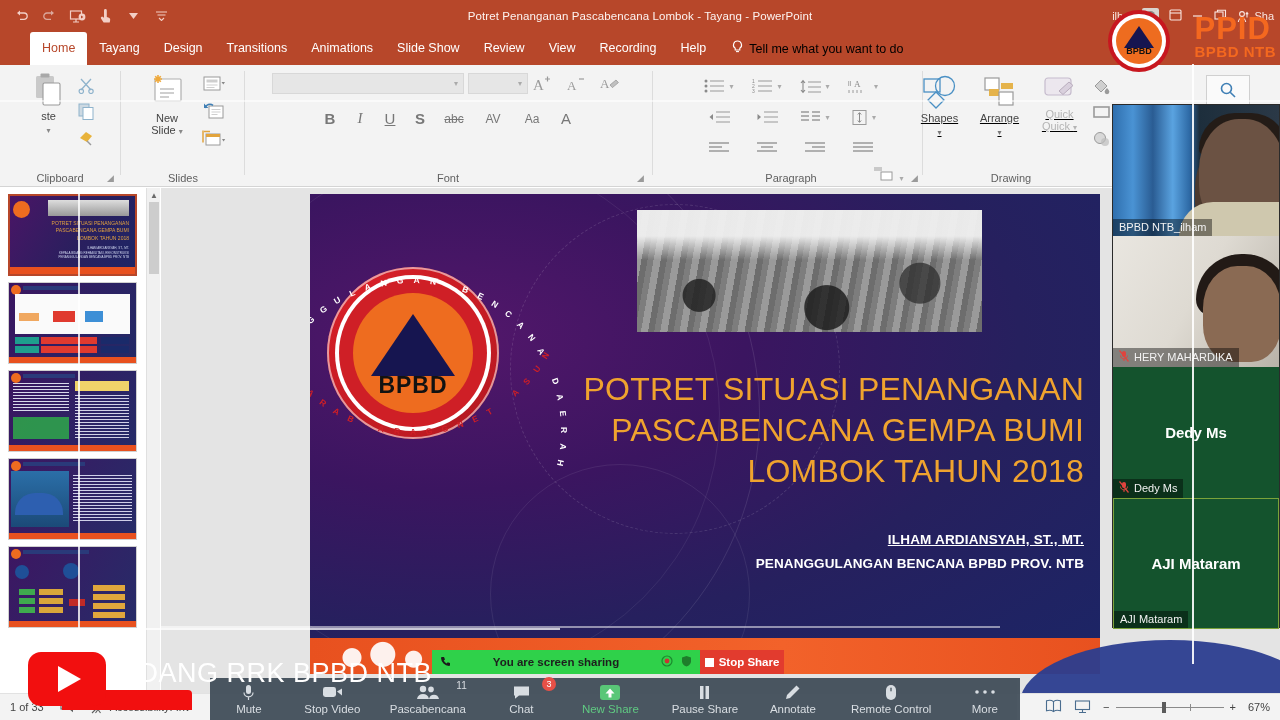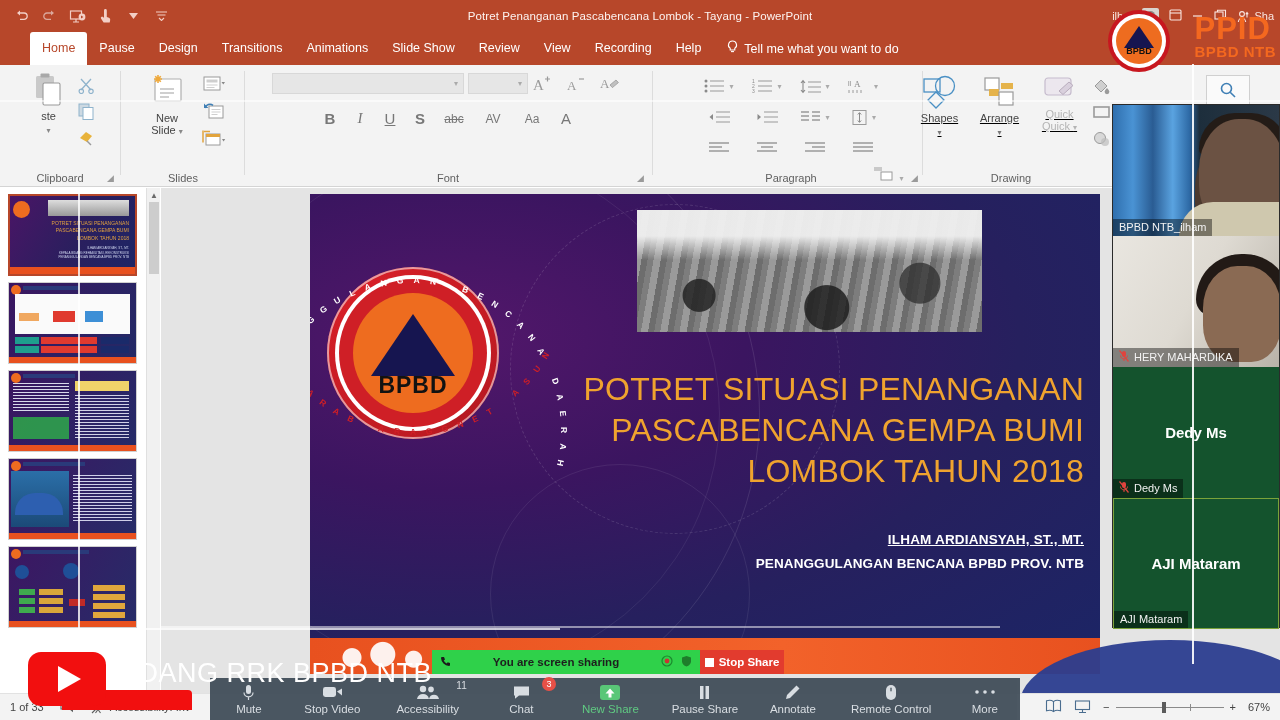--- a/index.html
+++ b/index.html
@@ -51,21 +51,21 @@
   .rtab {
     padding: 0 12px; height: 33px; line-height: 33px;
     color: #ffffff; font-size: 12.5px; white-space: nowrap;
   }
   .rtab.first { margin-left: 30px; }
   .rtab.active {
     background: #ffffff; color: #b7472a; border-radius: 3px 3px 0 0;
   }
   .tellme {
     display: flex; align-items: center; gap: 6px; height: 33px;
-    color: #ffffff; font-size: 12.5px; margin-left: 14px;
+    color: #000000; font-size: 12.5px; margin-left: 14px;
   }
   .bulb { font-size: 13px; }
 
   
   .ribbon {
     position: absolute; left: 0; top: 65px; width: 1280px; height: 122px;
     background: #f3f3f3; border-bottom: 1px solid #d4d4d4;
   }
   .rgroup {
     position: absolute; top: 0; height: 122px;
@@ -433,21 +433,21 @@
             <path d="M1.3 12c.4-2.6 2-3.8 3.7-3.8S8.3 9.4 8.7 12" stroke="#fae6e0" stroke-width="1.1" fill="none"></path>
             <path d="M10 2.5v5M11.2 4.2 10 2.5 8.8 4.2" stroke="#fae6e0" stroke-width="1.1" fill="none"></path>
           </svg>
         <span>Sha</span>
       </span>
     </div>
   </div>
 
   <div class="ribbon-tabs">
     <div class="rtab first active">Home</div>
-    <div class="rtab">Pause</div>
+    <div class="rtab">Tayang</div>
     <div class="rtab">Design</div>
     <div class="rtab">Transitions</div>
     <div class="rtab">Animations</div>
     <div class="rtab">Slide Show</div>
     <div class="rtab">Review</div>
     <div class="rtab">View</div>
     <div class="rtab">Recording</div>
     <div class="rtab">Help</div>
     <div class="tellme">
       <span class="bulb">
@@ -1048,21 +1048,21 @@
     <div class="zbtn" style="width:110px;">
       <span class="pcount">11</span>
       <span class="zicon">
         <svg width="24" height="15" viewBox="0 0 24 15">
             <circle cx="7" cy="4" r="3.2" fill="#d8dde2"></circle>
             <circle cx="15" cy="4.4" r="2.8" fill="#d8dde2"></circle>
             <path d="M1 14c.6-3.4 3-5 6-5s5.4 1.6 6 5z" fill="#d8dde2"></path>
             <path d="M13 14c.5-2.8 2.4-4.3 5-4.3S22.5 11.2 23 14z" fill="#d8dde2"></path>
           </svg>
       </span>
-      <span>Accessibility</span>
+      <span>Pascabencana</span>
     </div>
     <div class="zbtn" style="width:92px;">
       <span class="badge">3</span>
       <span class="zicon">
         <svg width="19" height="15" viewBox="0 0 19 15">
             <path d="M2 1.5h15v9H7l-4 3.2V10.5H2z" fill="#d8dde2"></path>
           </svg>
       </span>
       <span>Chat</span>
     </div>

